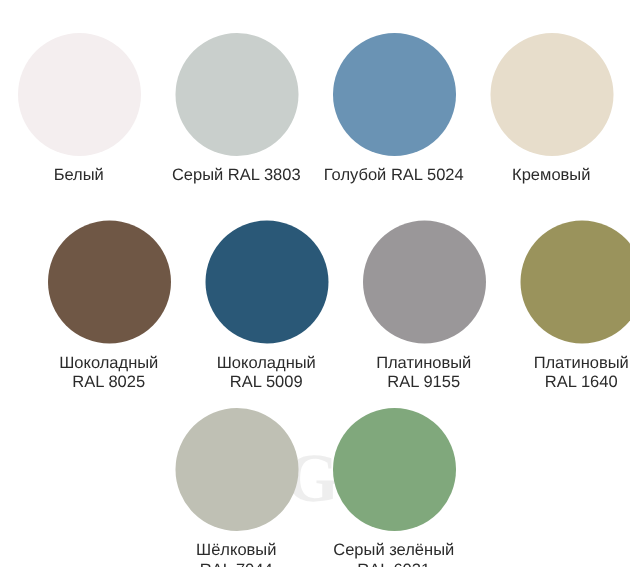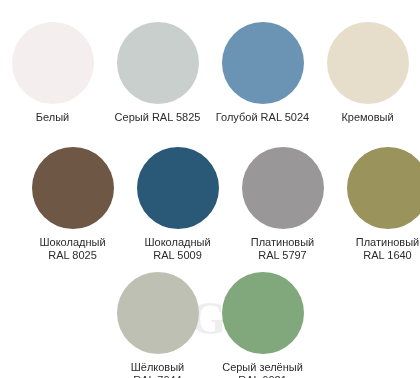--- a/index.html
+++ b/index.html
@@ -84,21 +84,21 @@
     <div class="swatch-cell">
       <div class="swatch-disc" style="background-color: rgb(244, 238, 239);"></div>
       <div class="swatch-label">
         <span>Белый</span>
         
       </div>
     </div>
     <div class="swatch-cell">
       <div class="swatch-disc" style="background-color: rgb(201, 207, 204);"></div>
       <div class="swatch-label">
-        <span>Серый RAL 5825</span>
+        <span>Серый RAL 3803</span>
         
       </div>
     </div>
     <div class="swatch-cell">
       <div class="swatch-disc" style="background-color: rgb(106, 147, 180);"></div>
       <div class="swatch-label">
         <span>Голубой RAL 5024</span>
         
       </div>
     </div>
@@ -123,21 +123,21 @@
       <div class="swatch-disc" style="background-color: rgb(42, 88, 119);"></div>
       <div class="swatch-label">
         <span>Шоколадный</span>
         <span class="code-line">RAL 5009</span>
       </div>
     </div>
     <div class="swatch-cell">
       <div class="swatch-disc" style="background-color: rgb(154, 151, 153);"></div>
       <div class="swatch-label">
         <span>Платиновый</span>
-        <span class="code-line">RAL 5797</span>
+        <span class="code-line">RAL 9155</span>
       </div>
     </div>
     <div class="swatch-cell">
       <div class="swatch-disc" style="background-color: rgb(154, 147, 92);"></div>
       <div class="swatch-label">
         <span>Платиновый</span>
         <span class="code-line">RAL 1640</span>
       </div>
     </div>
   </div>

